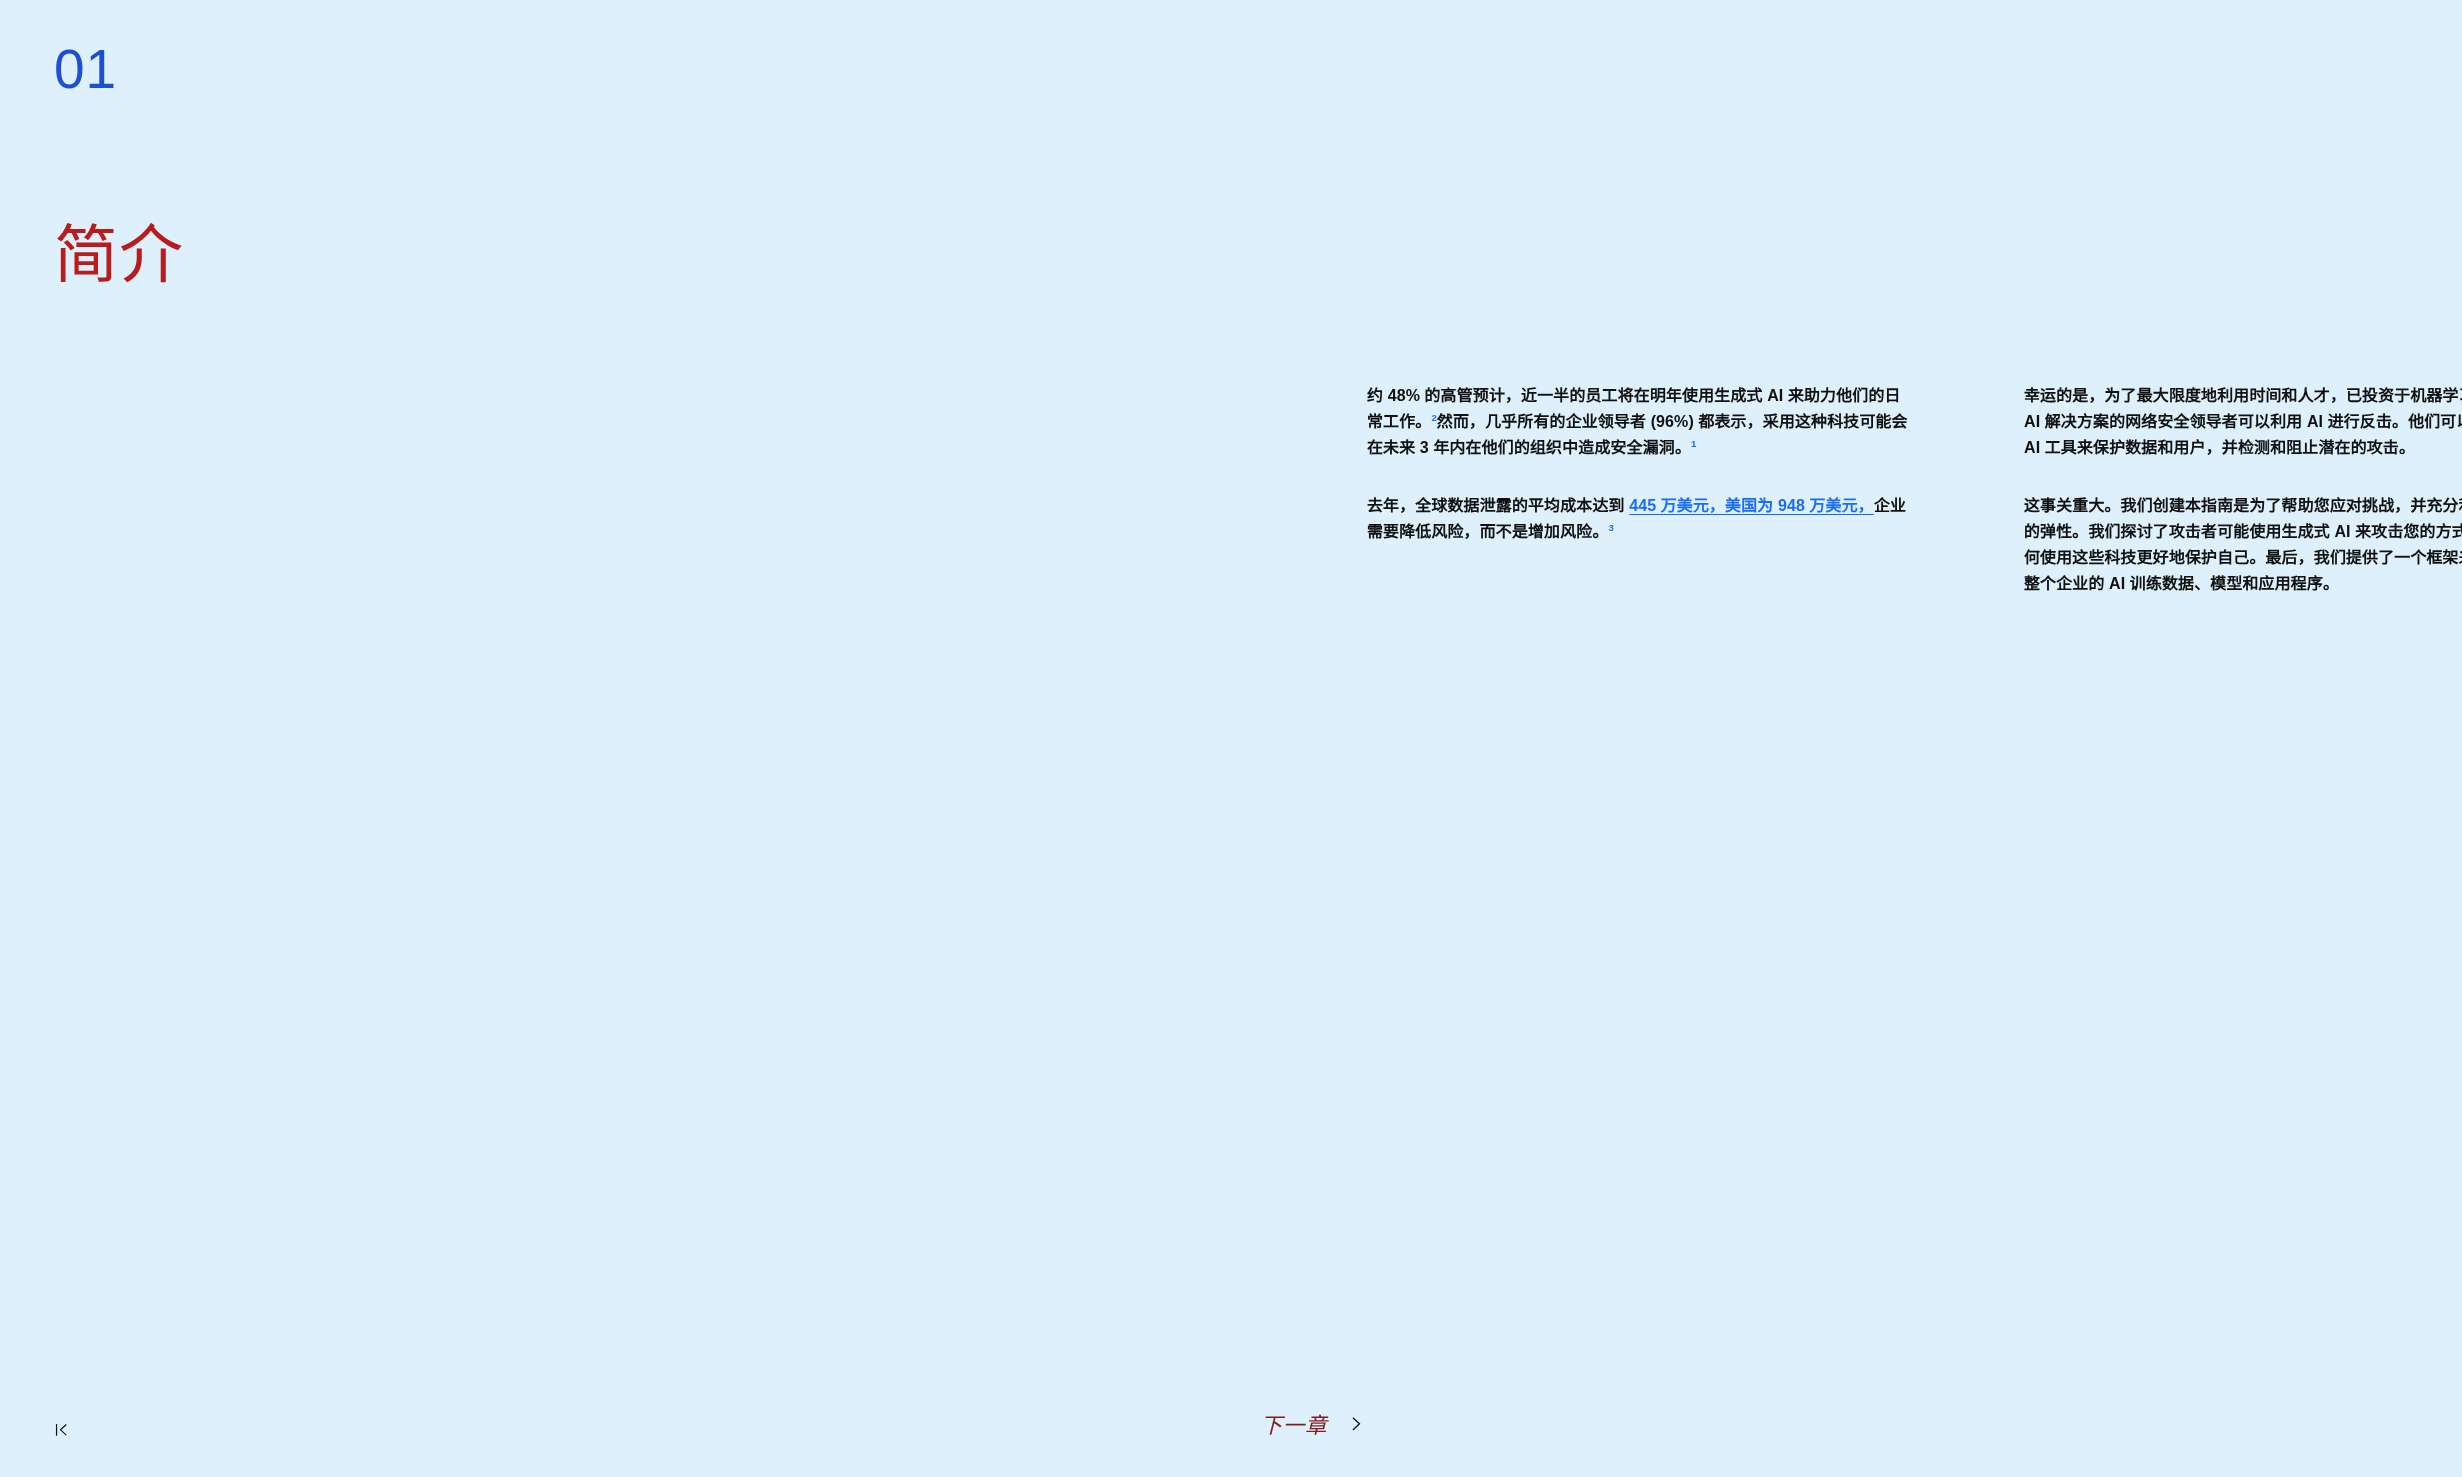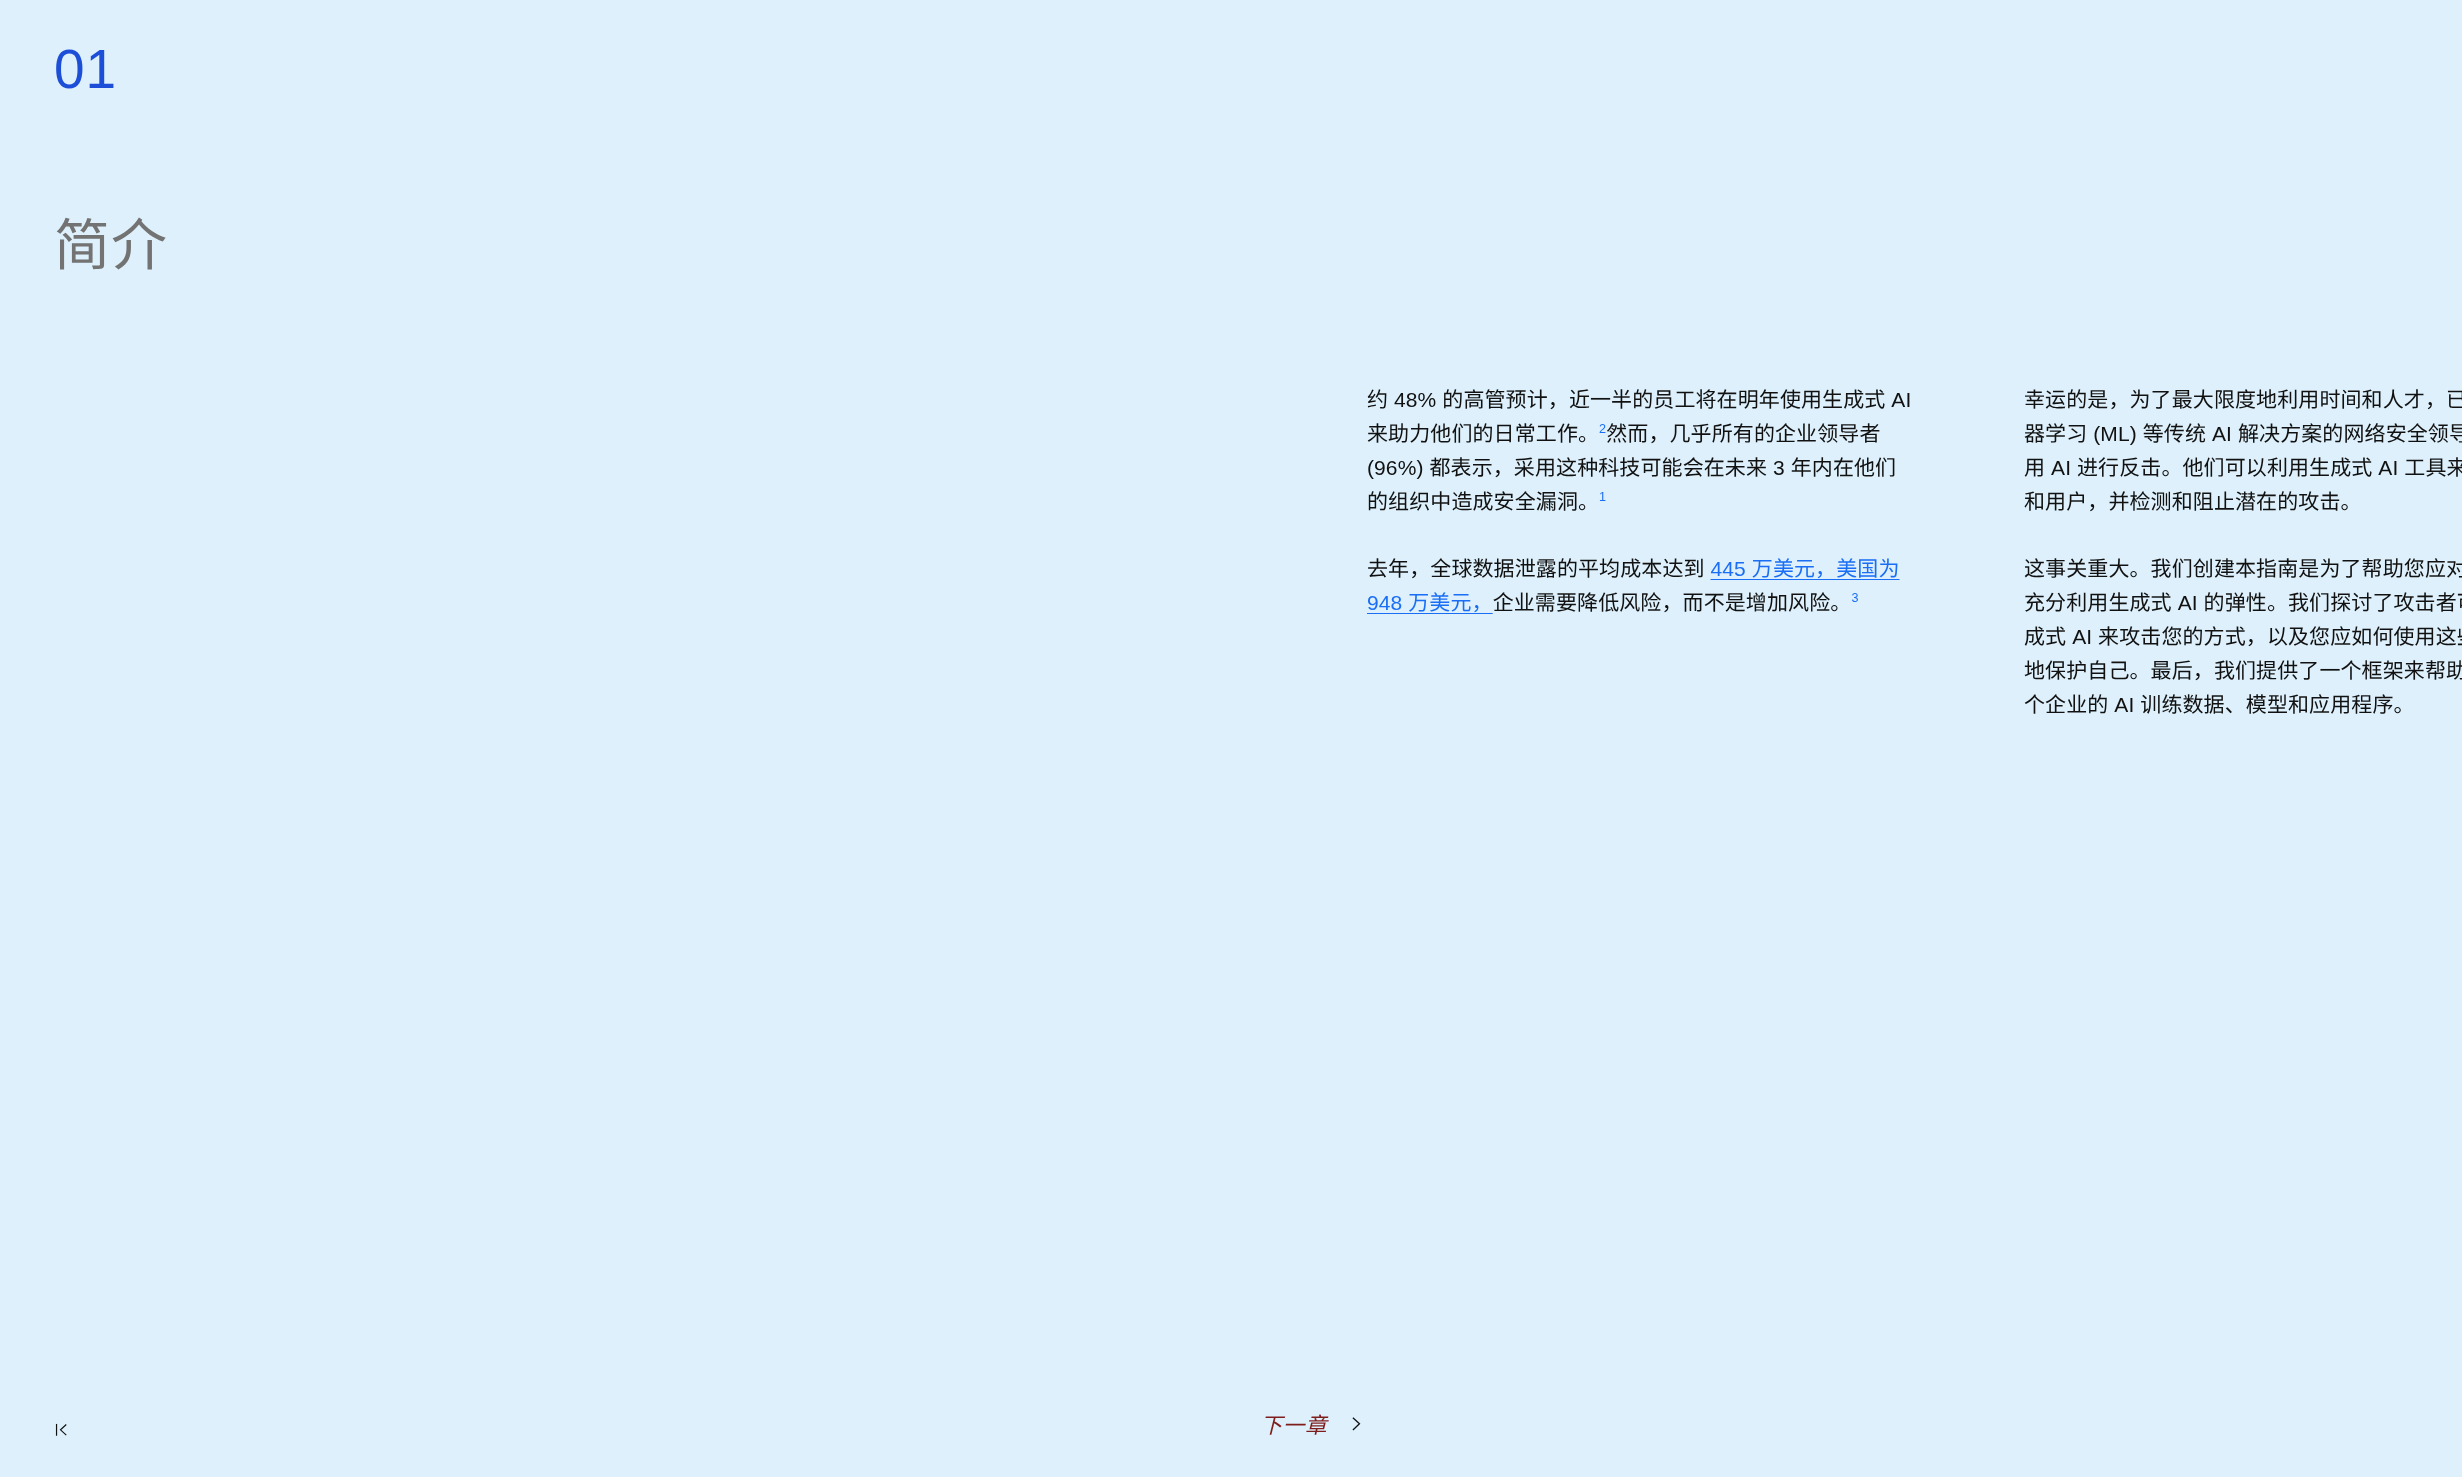--- a/index.html
+++ b/index.html
@@ -32,23 +32,23 @@
     color: #1d4ed8;
     letter-spacing: 1px;
     font-weight: 400;
   }
 
   
   .chapter-title {
     position: absolute;
     left: 54px;
     top: 177px;
-    font-size: 56px;
+    font-size: 64px;
     line-height: 1.1;
-    color: #737373;
+    color: #b91c1c;
     font-weight: 400;
     letter-spacing: 1px;
   }
 
   
   .lead-col {
     position: absolute;
     left: 52px;
     top: 374px;
     width: 886px;
@@ -65,24 +65,25 @@
   .body-col {
     position: absolute;
     top: 383px;
     width: 547px;
   }
   .col-2 { left: 1367px; }
   .col-3 { left: 2024px; }
 
   .body-col p {
     margin: 0 0 32.5px 0;
-    font-size: 21px;
+    font-size: 16px;
     line-height: 1.62;
     color: #111111;
     letter-spacing: 0.1px;
+    font-weight: bold;
   }
   .body-col p:last-child { margin-bottom: 0; }
 
   .link {
     color: #1a6ef5;
     text-decoration: underline;
     text-underline-offset: 2.5px;
     text-decoration-thickness: 1px;
   }
   sup {

